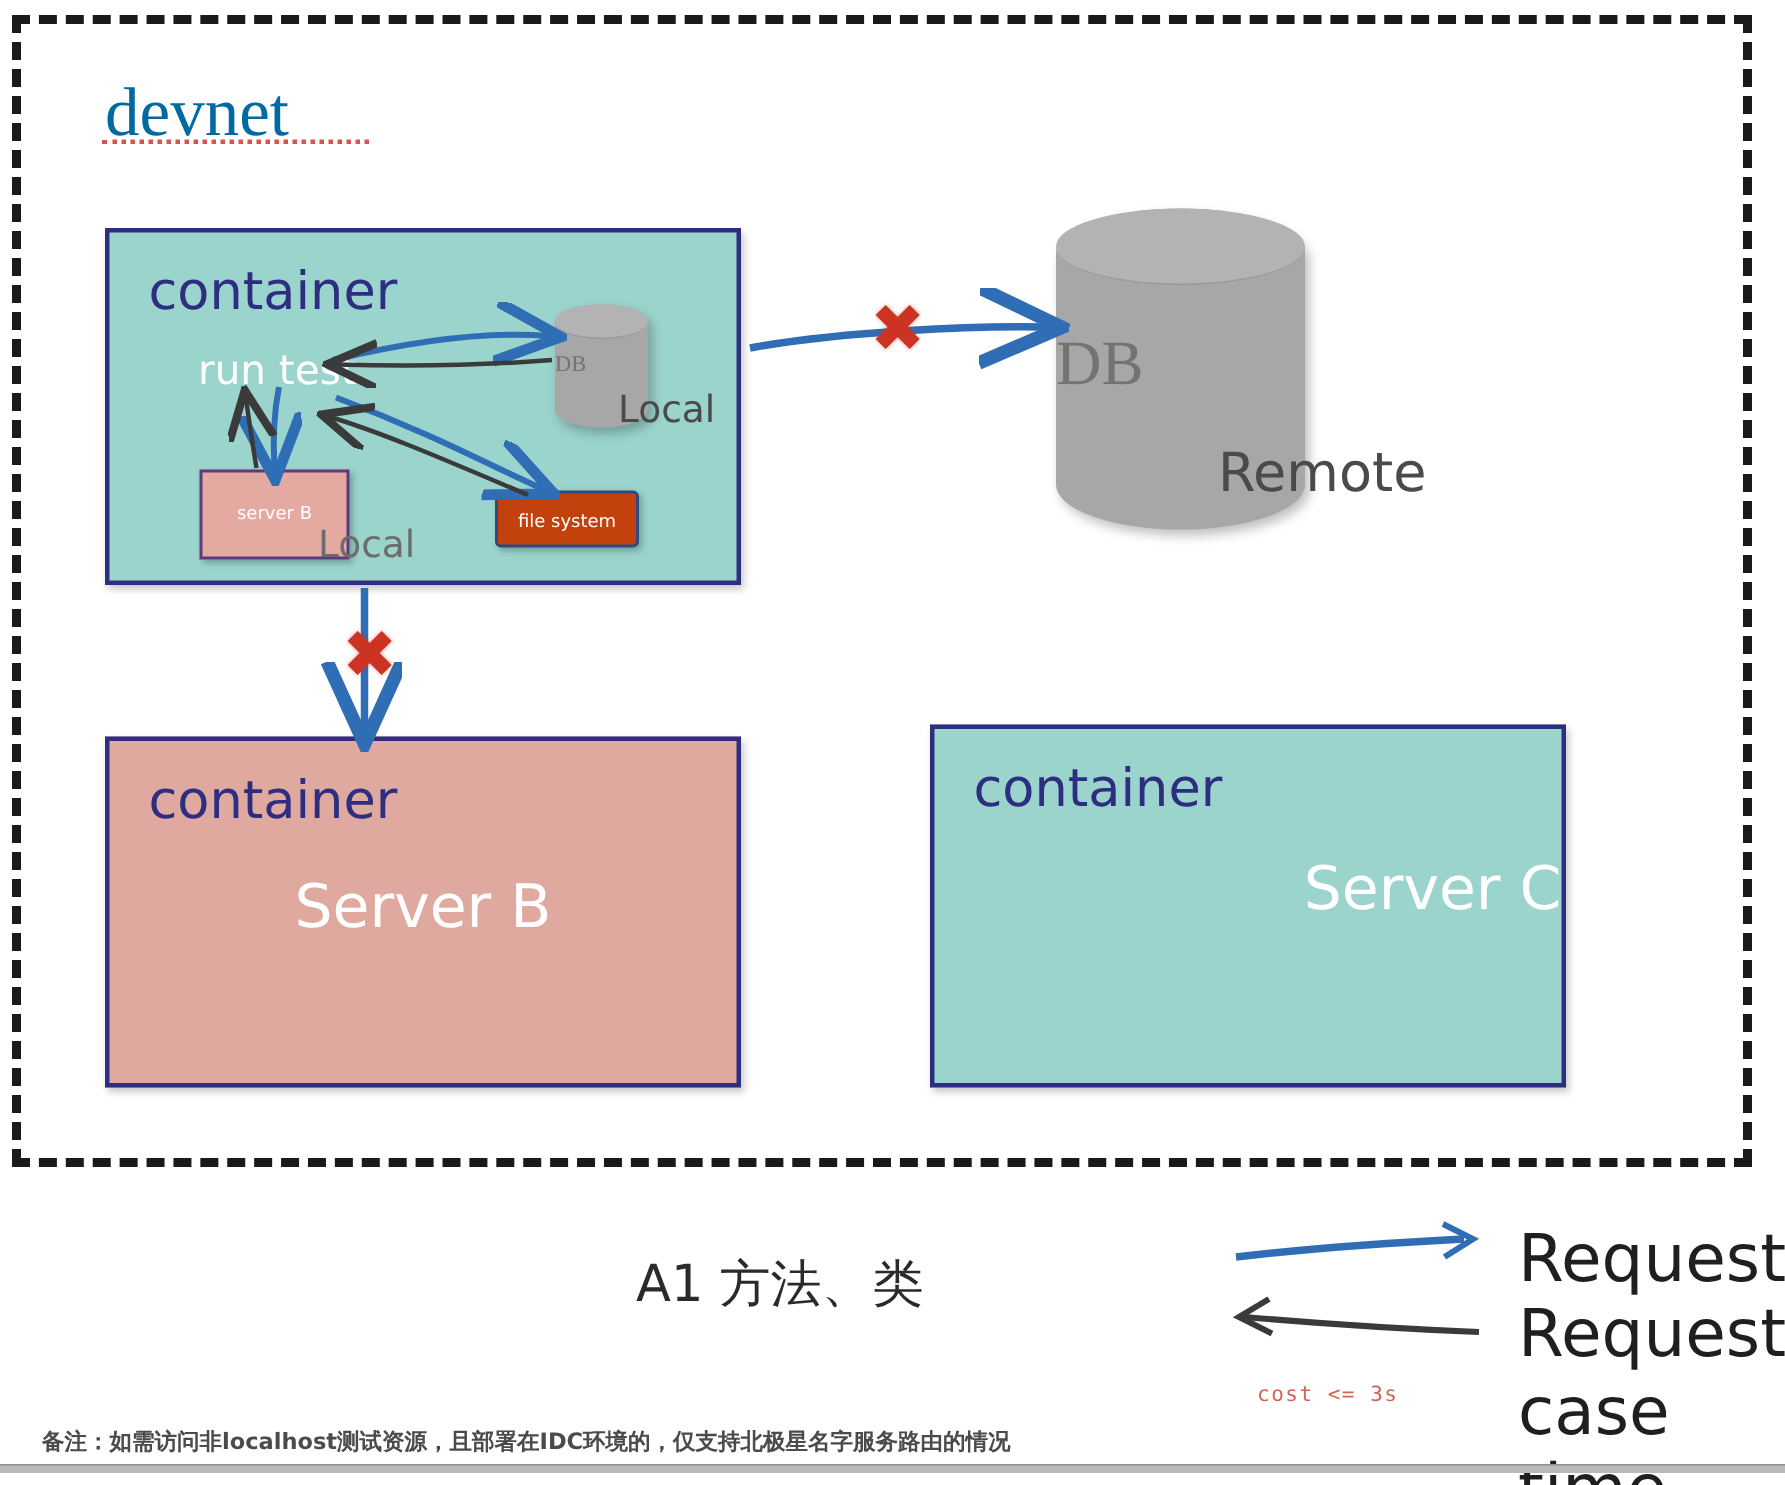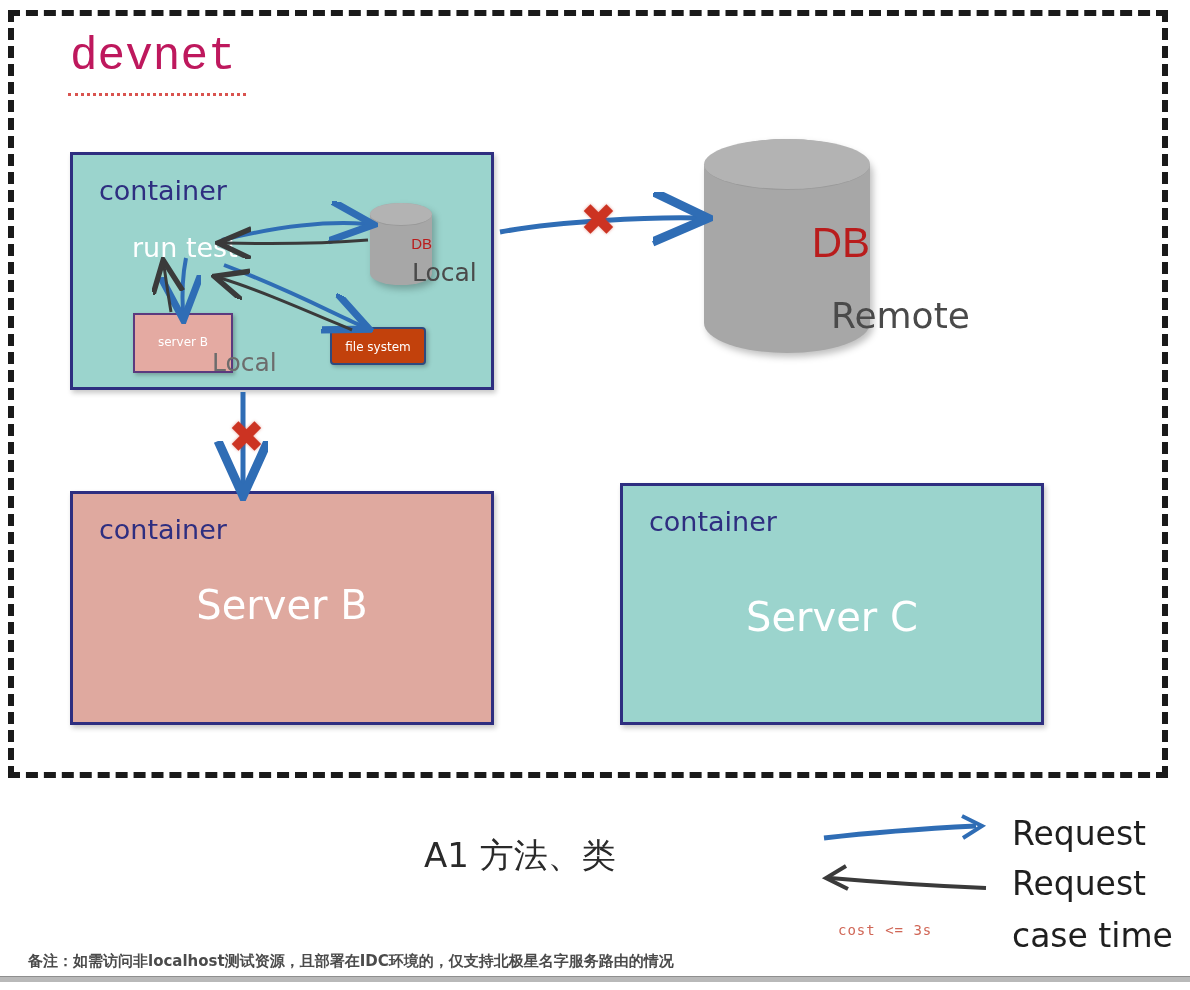--- a/index.html
+++ b/index.html
@@ -26,24 +26,24 @@
     width: 1160px;
     height: 768px;
     border: 6px dashed #1a1a1a;
     box-sizing: border-box;
     background: #ffffff;
   }
 
   #devnet-title {
     position: absolute;
     left: 70px;
-    top: 34px;
+    top: 52px;
     font-size: 46px;
-    color: #be185d;
-    font-family: Liberation Mono, monospace;
+    color: #0369a1;
+    font-family: Liberation Serif, serif;
     letter-spacing: 0px;
     line-height: 1;
   }
   #devnet-underline {
     position: absolute;
     left: 68px;
     top: 93px;
     width: 178px;
     height: 0px;
     border-bottom: 3px dotted #d9534f;
@@ -53,21 +53,21 @@
   .container-box {
     position: absolute;
     border: 3px solid #2e2e80;
     box-sizing: border-box;
     box-shadow: 2px 3px 5px rgba(0,0,0,0.22);
   }
   .container-label {
     position: absolute;
     left: 26px;
     top: 20px;
-    font-size: 27px;
+    font-size: 35px;
     color: #2e2e80;
     font-family: "DejaVu Sans", "Liberation Sans", sans-serif;
   }
   .server-title {
     position: absolute;
     width: 100%;
     text-align: center;
     font-size: 40px;
     color: #ffffff;
     font-family: "DejaVu Sans", "Liberation Sans", sans-serif;
@@ -88,21 +88,21 @@
     background: #dfa99f;
   }
   #container-c {
     left: 620px;
     top: 483px;
     width: 424px;
     height: 242px;
     background: #9bd4cd;
   }
   #server-b-title { top: 88px; }
-  #server-c-title { top: 108px; }
+  #server-c-title { top: 84px; text-align: right; }
 
   
   #run-test-label {
     position: absolute;
     left: 100px;
     top: 232px;
     font-size: 27px;
     color: #ffffff;
     font-family: "DejaVu Sans", "Liberation Sans", sans-serif;
     margin-left: 32px;
@@ -179,39 +179,39 @@
     left: 0;
     top: 0;
     width: 100%;
     background: #b3b3b3;
     border-radius: 50%;
     border-bottom: 1px solid #9a9a9a;
   }
   .cyl-label {
     position: absolute;
     width: 100%;
-    text-align: right;
-    color: #b91c1c;
-    font-family: Liberation Sans, sans-serif;
+    text-align: left;
+    color: #737373;
+    font-family: Liberation Serif, serif;
   }
   .cyl-sublabel {
     position: absolute;
     color: #4a4a4a;
     font-family: "DejaVu Sans", "Liberation Sans", sans-serif;
   }
 
   #db-local { left: 370px; top: 203px; width: 62px; height: 82px; }
   #db-local .cyl-top { height: 22px; }
   #db-local-label { top: 32px; font-size: 15px; }
   #db-local-sub { left: 412px; top: 258px; font-size: 25px; }
 
   #db-remote { left: 704px; top: 139px; width: 166px; height: 214px; }
   #db-remote .cyl-top { height: 50px; }
   #db-remote-label { top: 80px; font-size: 42px; }
-  #db-remote-sub { left: 812px; top: 295px; font-size: 36px; margin-left: 19px; }
+  #db-remote-sub { left: 812px; top: 295px; font-size: 36px; }
 
   
   #arrow-layer {
     position: absolute;
     left: 0;
     top: 0;
     width: 1190px;
     height: 990px;
     pointer-events: none;
   }
@@ -250,21 +250,21 @@
   .legend-row {
     position: absolute;
     left: 0;
     width: 360px;
     height: 48px;
   }
   .legend-text {
     position: absolute;
     left: 196px;
     top: 2px;
-    font-size: 33px;
+    font-size: 44px;
     color: #1f1f1f;
     font-family: "DejaVu Sans", "Liberation Sans", sans-serif;
   }
   .legend-glyph {
     position: absolute;
     left: 0;
     top: 0;
     width: 180px;
     height: 44px;
   }

